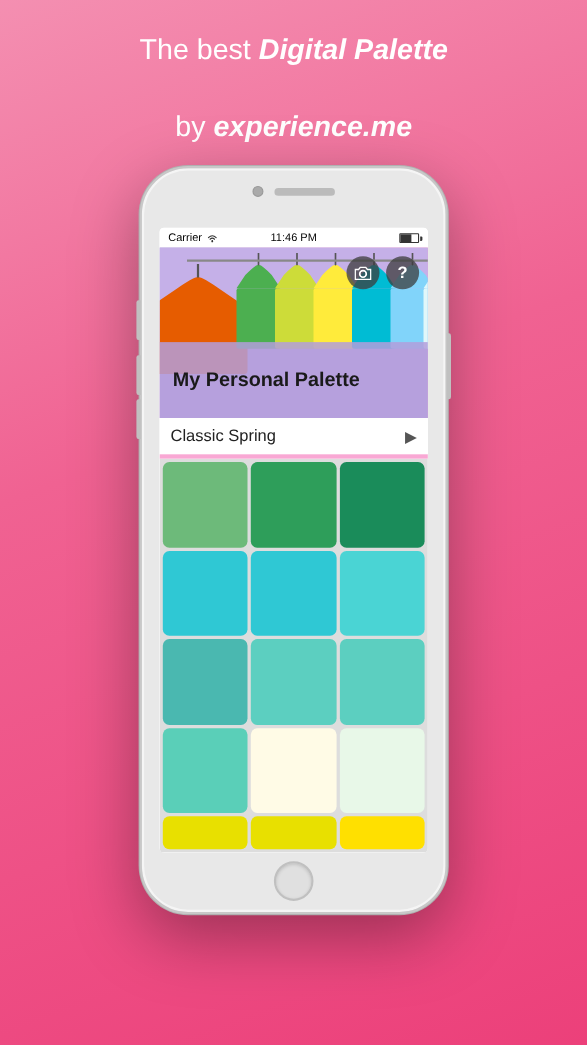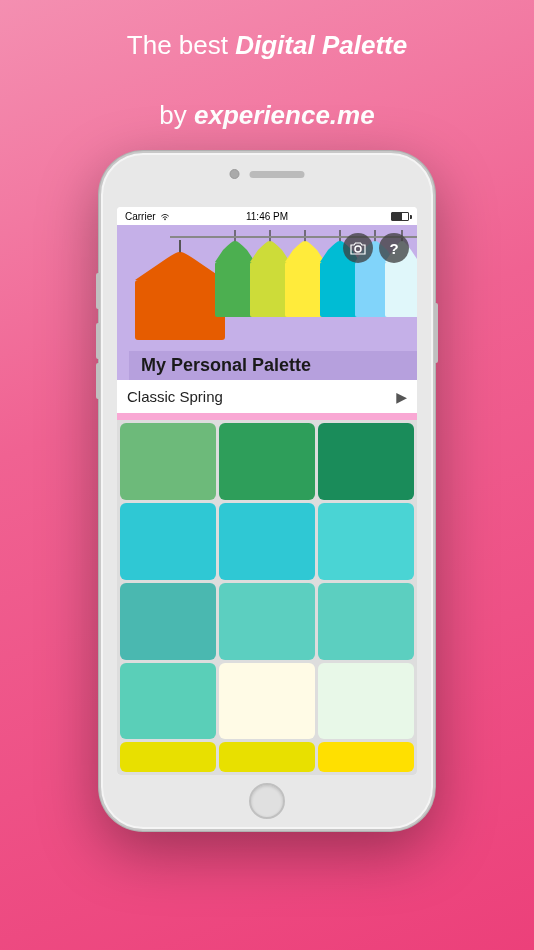--- a/index.html
+++ b/index.html
@@ -25,21 +25,21 @@
     }
 
     .headline em {
       font-style: italic;
       font-weight: 700;
     }
 
     
     .phone-wrapper {
       position: relative;
-      width: 336px;
+      width: 280px;
       height: 680px;
       flex-shrink: 0;
     }
 
     .phone-shell {
       position: absolute;
       inset: 0;
       background: #e8e8e8;
       border-radius: 44px;
       border: 2px solid #c8c8c8;
@@ -183,24 +183,24 @@
 
     .clothes-svg {
       width: 100%;
       height: 100%;
     }
 
     
     .palette-label-bar {
       position: absolute;
       bottom: 0;
-      left: 12px;
+      left: 0;
       right: 0;
       background: rgba(179, 157, 219, 0.85);
-      padding: 4px 12px;
+      padding: 24px 12px;
     }
 
     .palette-label-text {
       font-size: 18px;
       font-weight: 600;
       color: #1a1a1a;
     }
 
     
     .action-buttons {
@@ -221,21 +221,21 @@
       justify-content: center;
       color: white;
       font-size: 14px;
     }
 
     
     .palette-row {
       display: flex;
       align-items: center;
       padding: 8px 10px;
-      border-bottom: 7px solid #f9a8d4;
+      border-bottom: 4px solid #f9a8d4;
       background: white;
       cursor: pointer;
     }
 
     .palette-row-label {
       flex: 1;
       font-size: 15px;
       color: #222;
     }
 

